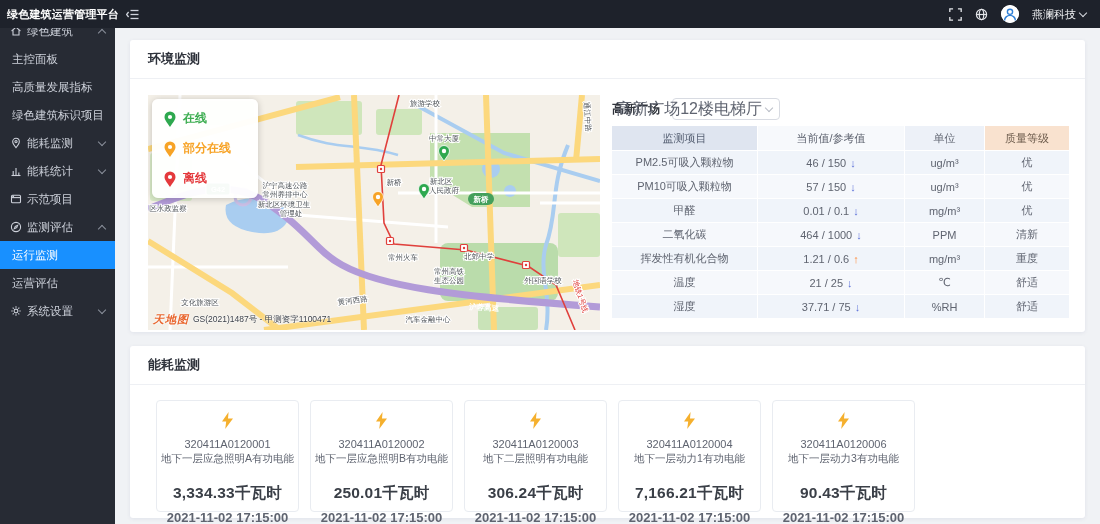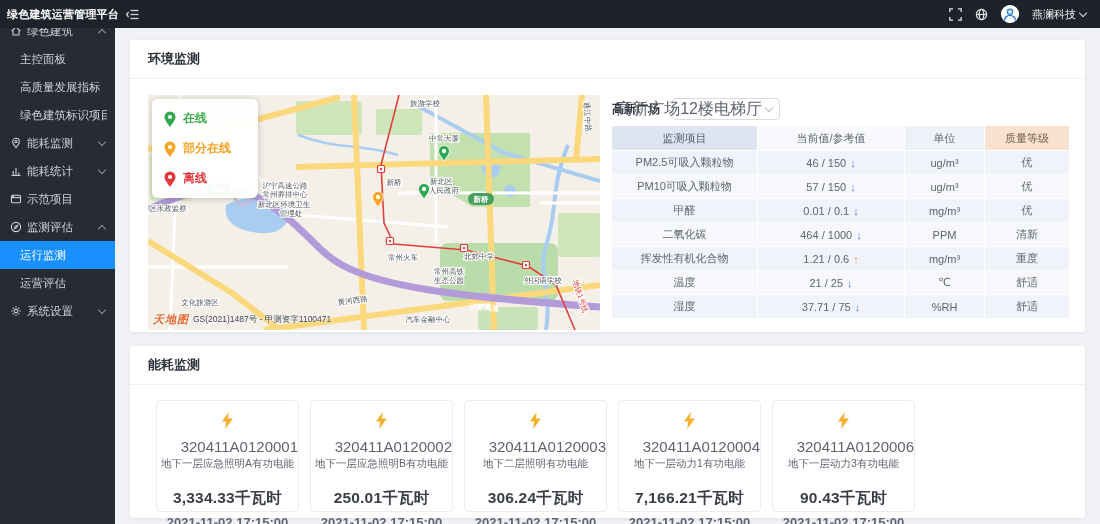--- a/index.html
+++ b/index.html
@@ -23,21 +23,21 @@
   .company{font-size:11px;color:#f2f3f5;display:flex;align-items:center;gap:4px;cursor:pointer;}
   .caret-dn{width:5px;height:5px;border-right:1.3px solid #d7dae0;border-bottom:1.3px solid #d7dae0;transform:rotate(45deg);margin-top:-3px;}
   
   .sidebar{position:absolute;top:13px;left:0;bottom:0;width:115px;background:#272b34;z-index:20;padding-top:4px;}
   .menu-item{height:28px;display:flex;align-items:center;color:#cdd1da;font-size:11.5px;padding:0 8px 0 10px;cursor:pointer;white-space:nowrap;}
   .menu-item .mi-icon{width:12px;height:12px;margin-right:5px;flex:none;}
   .menu-item .mi-label{flex:1;overflow:hidden;}
   .menu-item .chev{width:5px;height:5px;border-right:1.2px solid #8b909b;border-bottom:1.2px solid #8b909b;flex:none;margin-right:2px;}
   .chev.up{transform:rotate(-135deg);margin-top:3px;}
   .chev.down{transform:rotate(45deg);margin-top:-2px;}
-  .menu-item.sub{padding-left:20px;}
+  .menu-item.sub{padding-left:12px;}
   .menu-item.sub.active{background:#1890ff;color:#fff;}
   
   .main{position:absolute;left:115px;top:28px;right:0;bottom:0;background:#f0f2f5;padding:12px 15px;box-sizing:border-box;overflow:hidden;}
   .panel{background:#fff;border-radius:3px;box-shadow:0 1px 4px rgba(15,35,95,.07);}
   .panel + .panel{margin-top:14px;}
   .panel-hd{height:38px;line-height:38px;padding:0 18px;font-size:13px;font-weight:bold;color:#2e323b;border-bottom:1px solid #eef0f4;}
   .env-body{display:flex;padding:16px 18px 2px 18px;gap:12px;}
   
   .map-wrap{position:relative;width:452px;height:235px;flex:none;overflow:hidden;background:#f4f0e8;}
   .map-legend{
@@ -68,21 +68,21 @@
   .cell.h3{background:#f9e2cf;color:#6b5a4b;}
   .cell.ra{background:#f0f4fa;text-align:right;}
   .cell.rb{background:#f6f8fc;}
   .trend-down{color:#5e72d8;margin-left:4px;font-size:11px;}
   .trend-up{color:#ff8a3c;margin-left:4px;font-size:11px;}
   
   .energy-body{display:flex;gap:11px;padding:15px 18px 6px 26px;}
   .card{width:143px;height:112px;box-sizing:border-box;border:1px solid #e9ecf1;border-radius:4px;
     background:#fff;text-align:center;padding-top:11px;cursor:pointer;}
   .card .bolt{display:inline-block;}
-  .card .cid{font-size:15px;color:#5f6470;margin-top:5px;text-align:right;}
+  .card .cid{font-size:11px;color:#5f6470;margin-top:5px;}
   .card .cname{font-size:10.5px;color:#5f6470;margin-top:2px;}
   .card .cval{font-size:15.5px;color:#3a3f47;font-weight:bold;margin-top:17px;letter-spacing:.2px;}
   .card .ctime{font-size:13px;color:#5f6470;margin-top:6px;font-weight:bold;}
   .card .cstatus{font-size:11px;color:#00b2a6;margin-top:3px;font-weight:bold;}
   
   .mlabel{font-size:7.5px;fill:#4e5358;paint-order:stroke;stroke:#ffffff;stroke-width:2px;text-anchor:middle;}
   .mlabel.wt{fill:#ffffff;stroke:none;font-weight:bold;}
   .mlabel.red{fill:#e0403c;stroke:#fff;}
   .mlabel.badge{fill:#fff;stroke:none;font-weight:bold;}
 </style>

